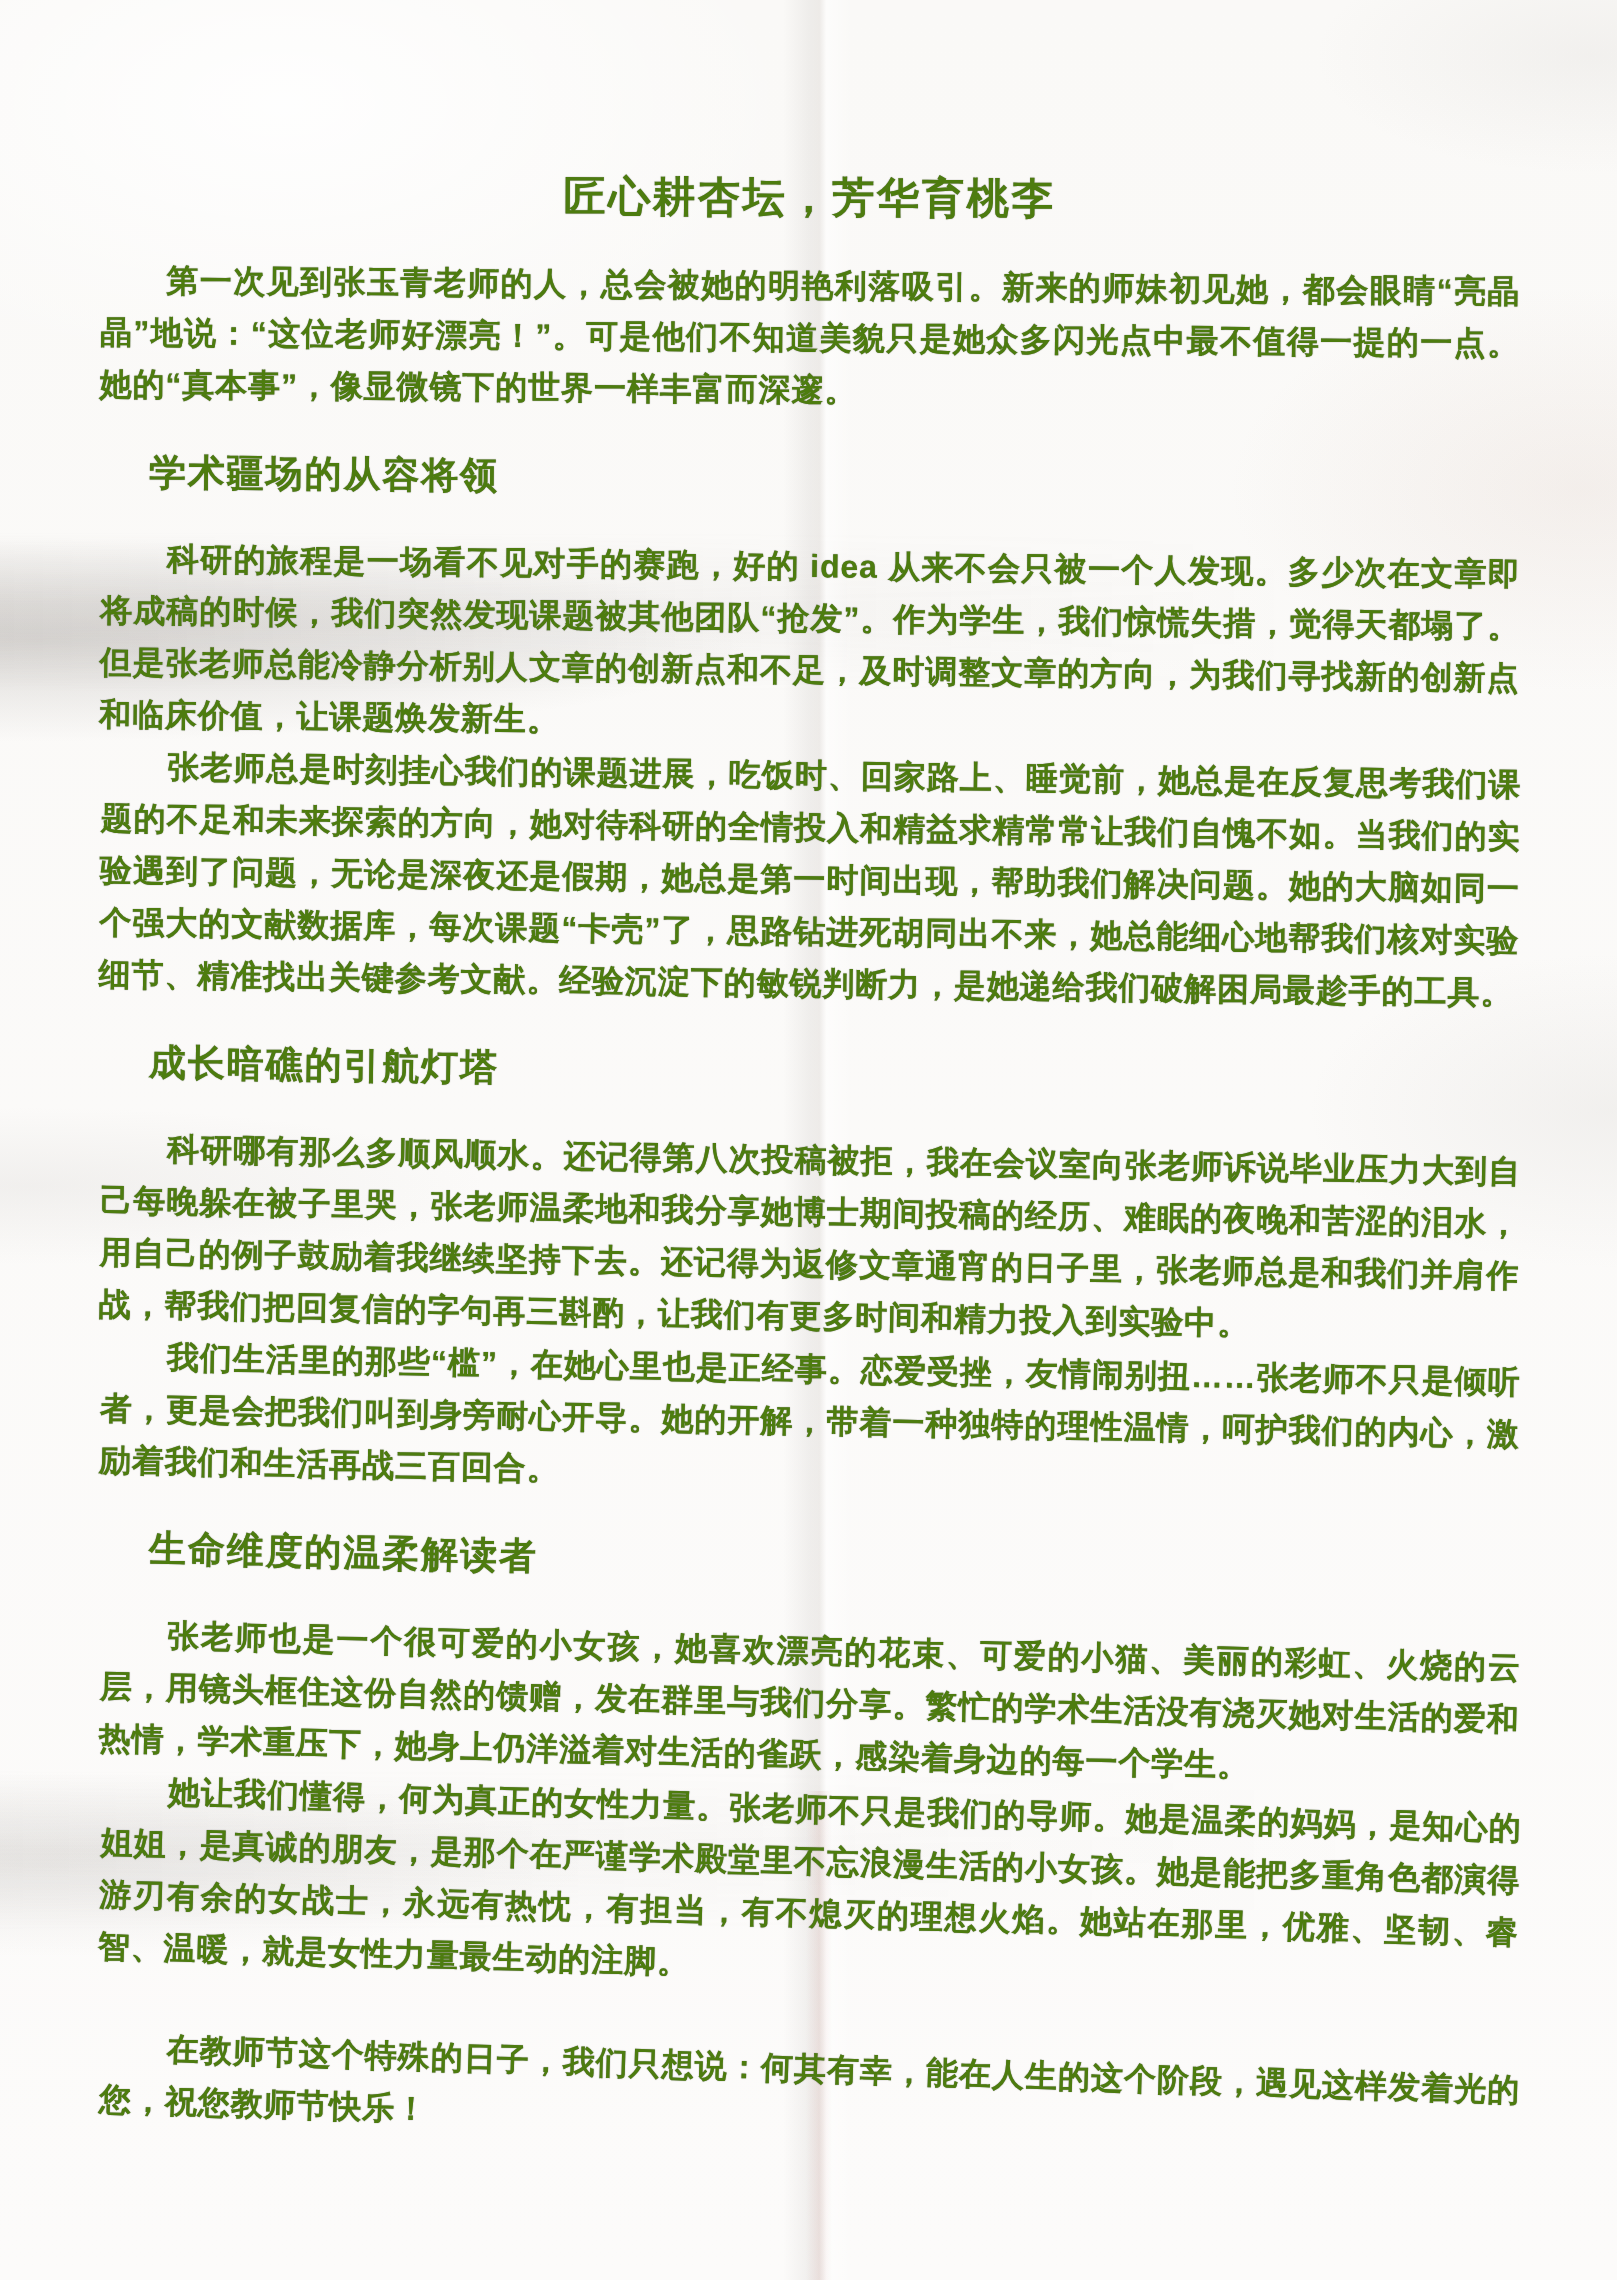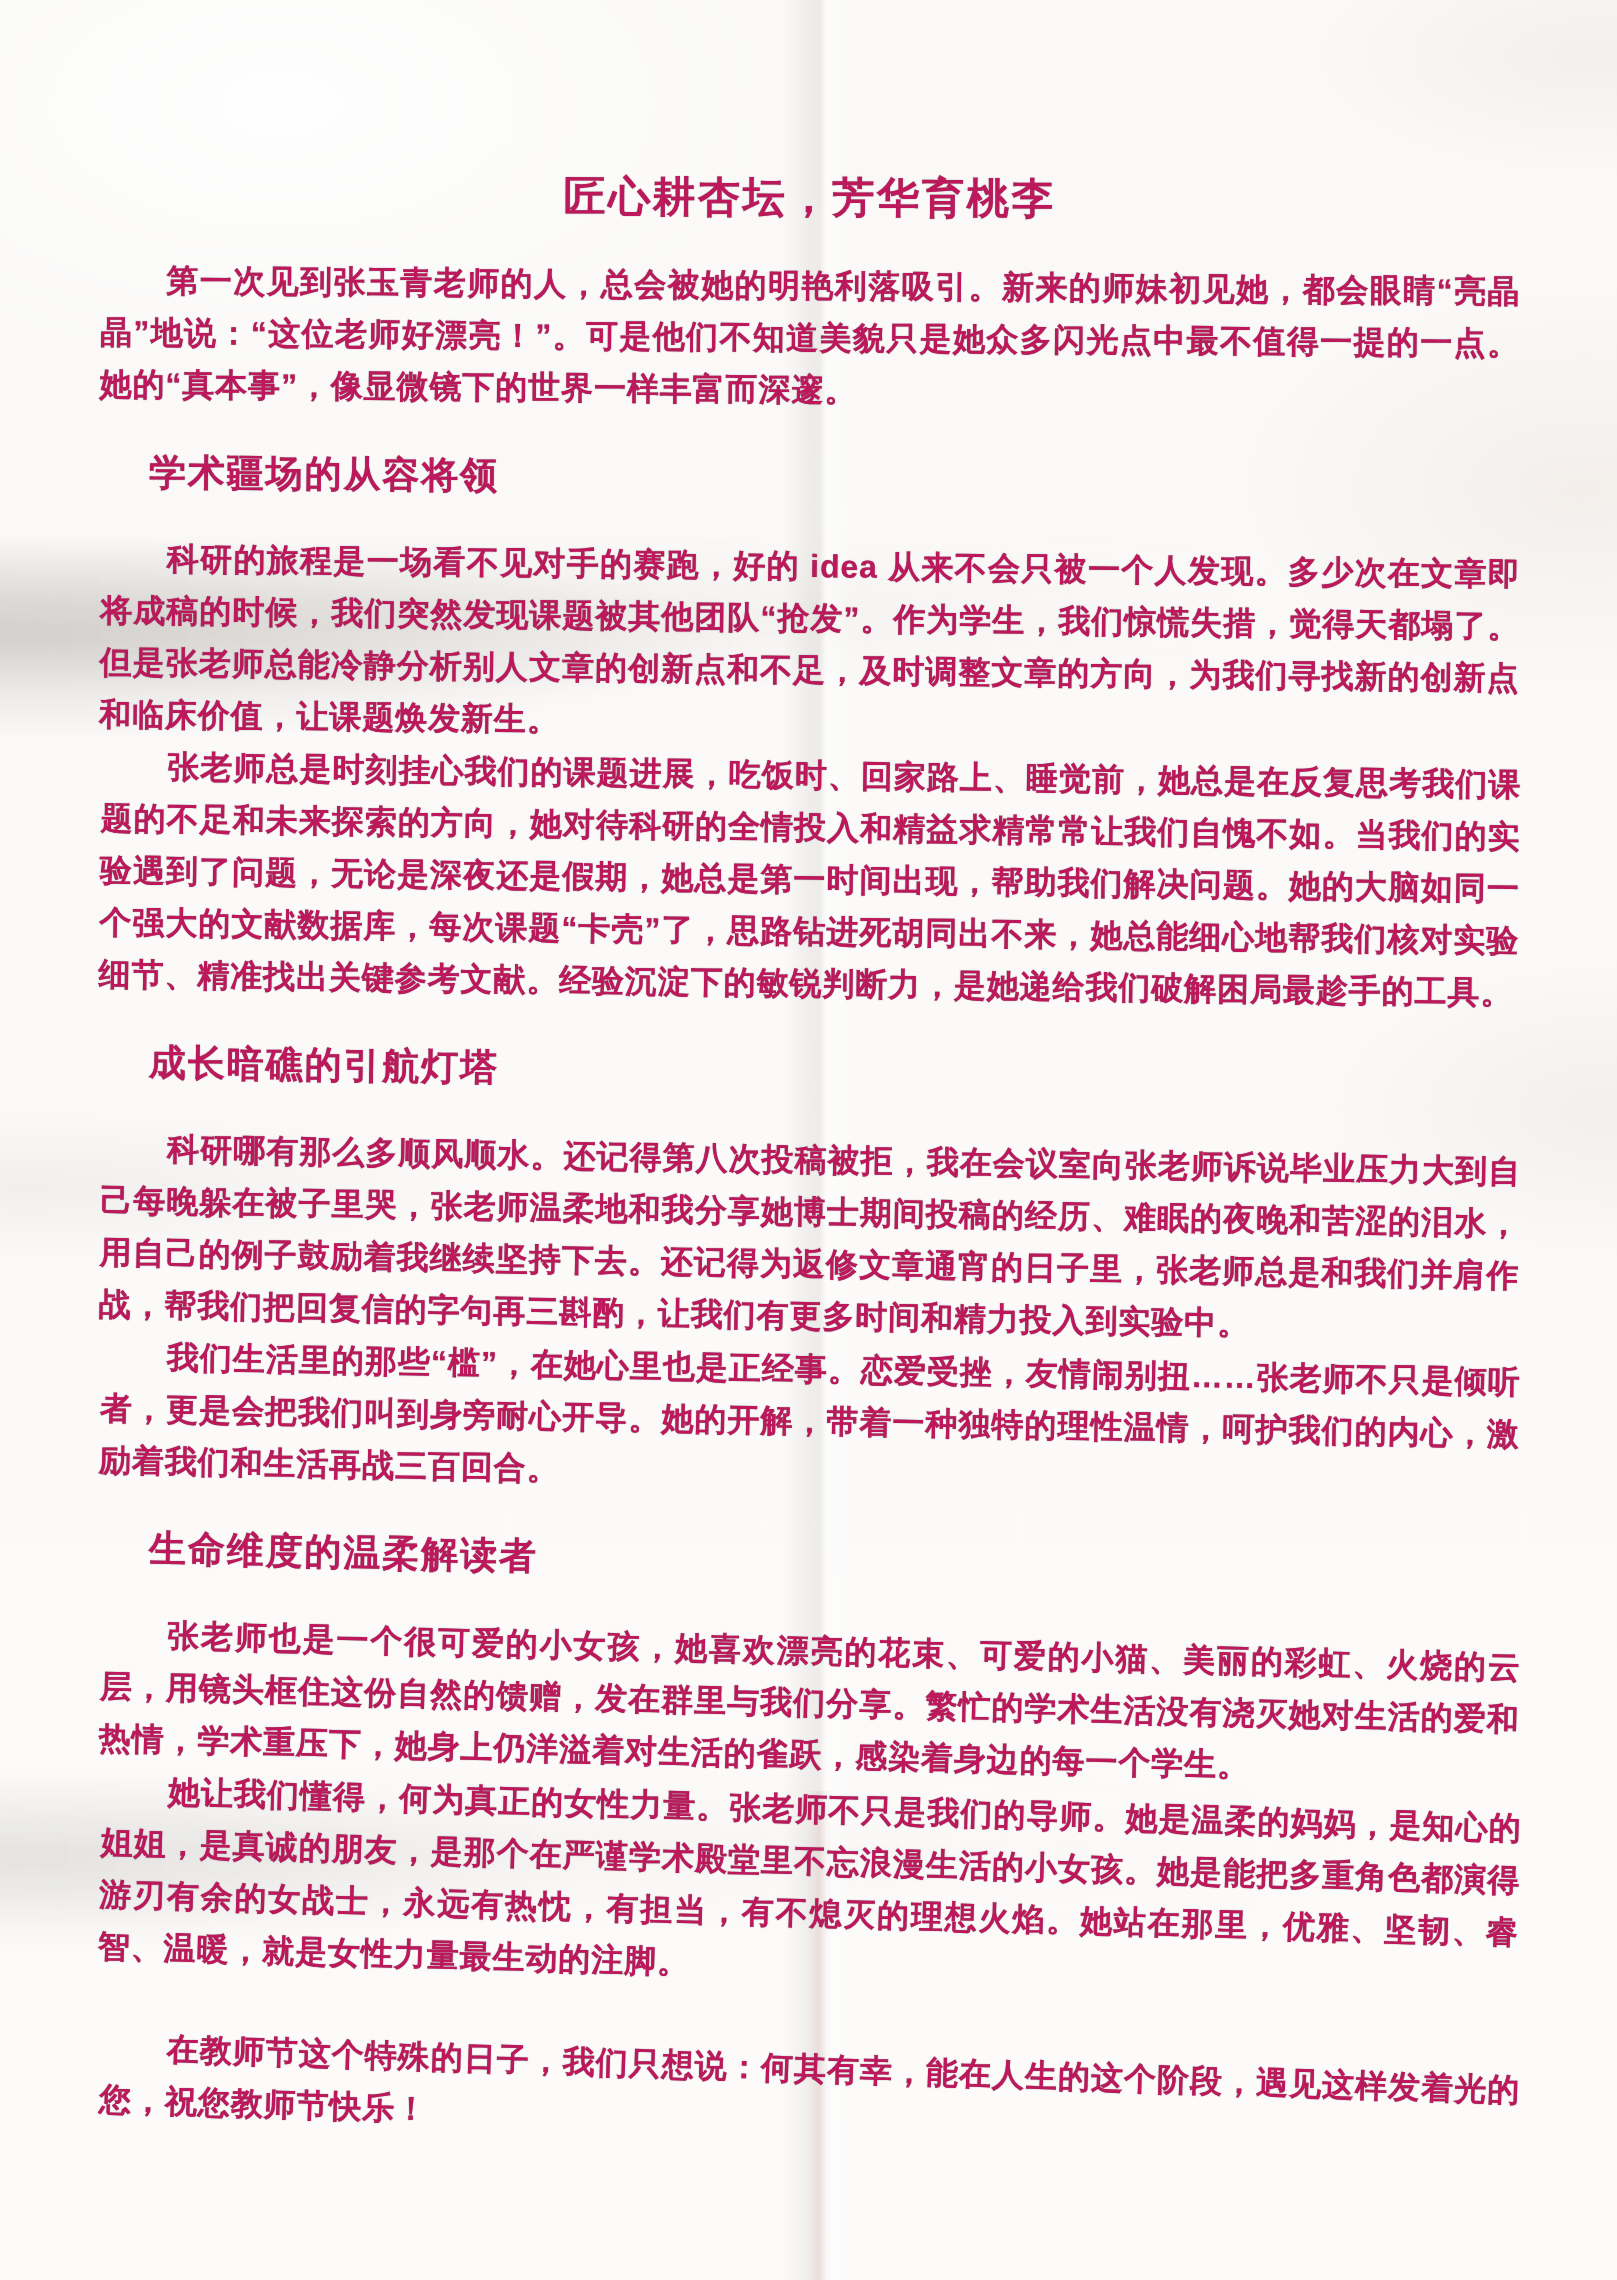--- a/index.html
+++ b/index.html
@@ -76,21 +76,21 @@
     mask-image: linear-gradient(180deg, transparent, #000 50%, transparent);
     -webkit-mask-image: linear-gradient(180deg, transparent, #000 50%, transparent);
   }
 
   
   .doc {
     position: absolute;
     left: 100px;
     top: 166px;
     width: 1420px;
-    color: #be185d;
+    color: #4d7c0f;
     text-shadow: 0 0 1.1px rgba(28,28,28,0.6);
   }
   .title {
     margin: 0 0 32px 0;
     text-align: center;
     font-size: 42px;
     font-weight: 800;
     letter-spacing: 2.8px;
   }
   .h {

